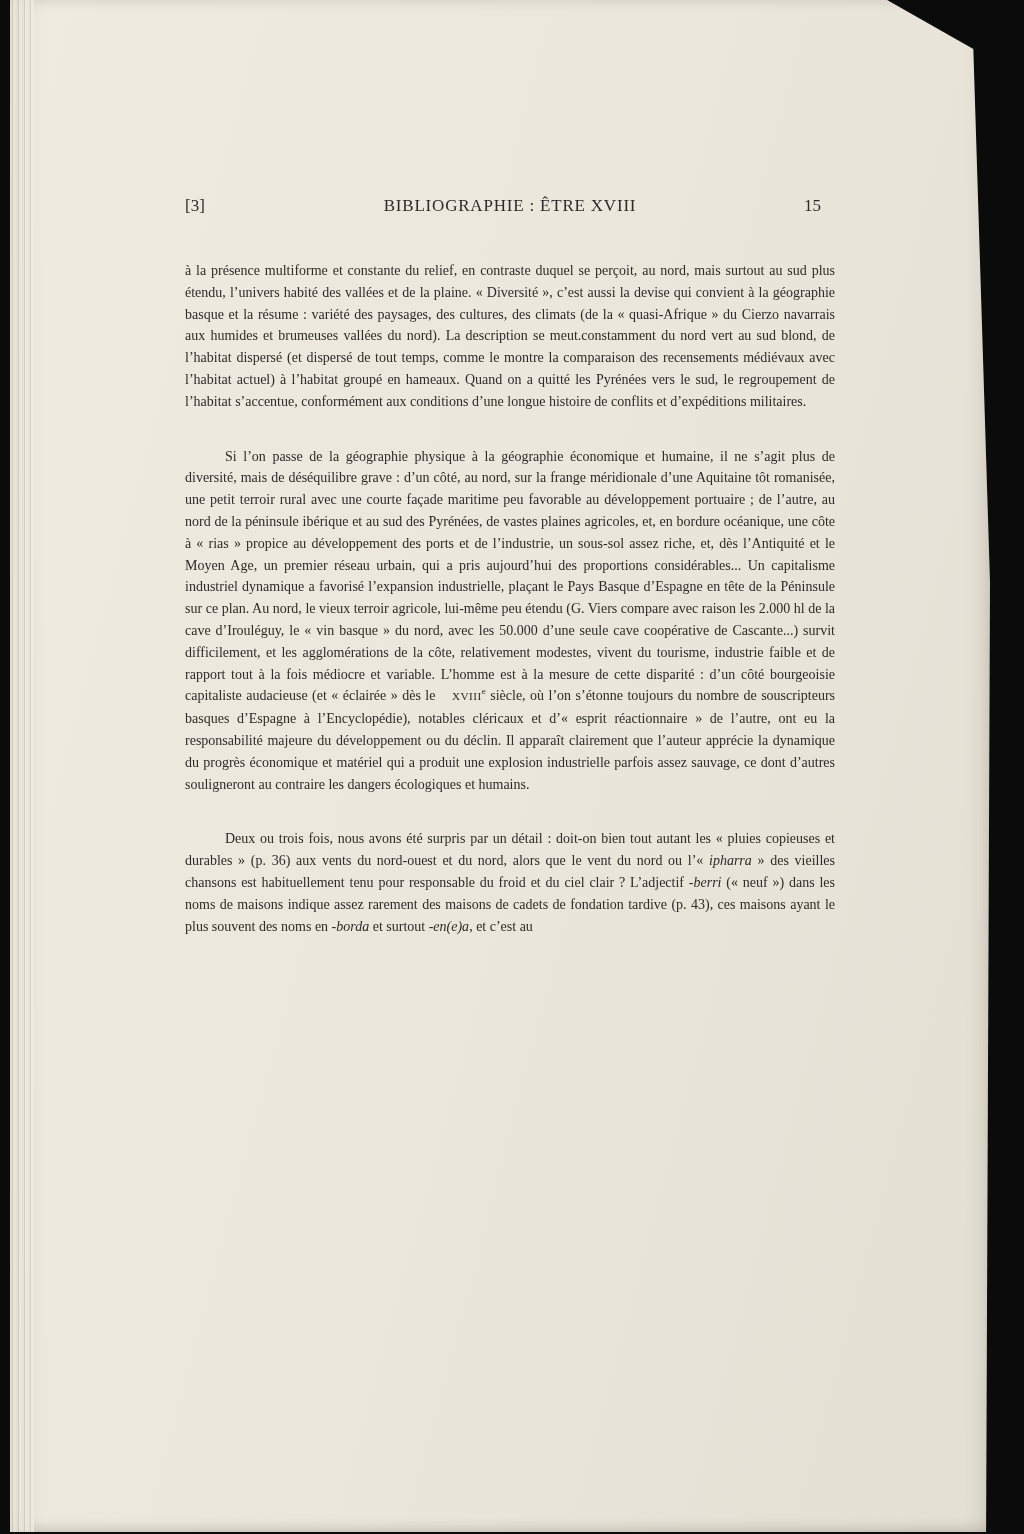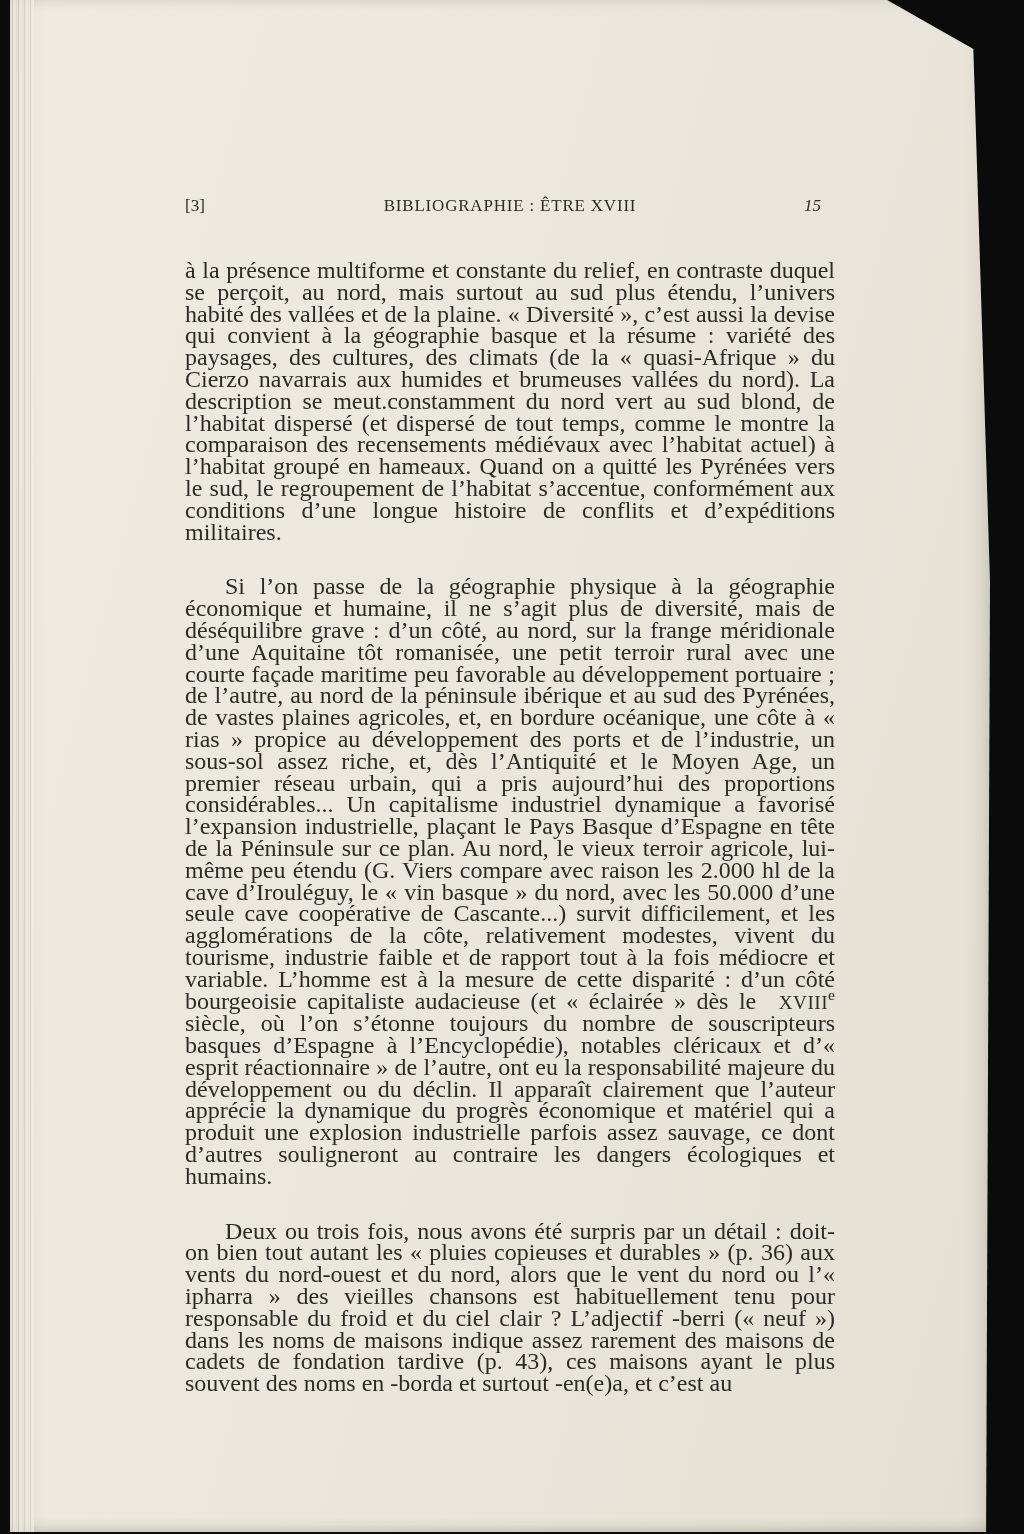--- a/index.html
+++ b/index.html
@@ -50,30 +50,30 @@
     font-size: 17px;
     margin-bottom: 40px;
   }
   .hdr-left  { position: absolute; left: 0; top: 0; }
   .hdr-center {
     position: absolute; left: 50%; top: 0;
     transform: translateX(-50%);
     letter-spacing: 0.8px;
     white-space: nowrap;
   }
-  .hdr-right { position: absolute; right: 14px; top: 0; font-style: italic; }
+  .hdr-right { position: absolute; right: 14px; top: 0; }
   .text-block {
-    font-size: 24px;
+    font-size: 14px;
     line-height: 21.8px;
     text-align: justify;
   }
   .para { margin: 0; }
   .para + .para { margin-top: 33px; }
   .para.indent { text-indent: 40px; }
-  .italic { }
+  .italic { font-style: italic; }
   .smallcaps { font-size: 0.8em; letter-spacing: 0.5px; margin-left: 12px; }
   .sup { vertical-align: super; font-size: 0.65em; line-height: 0; }
 </style>
 </head>
 <body>
 
 <div class="scene">
   <div class="page">
     <div class="spine-edges"></div>
     <div class="content">

